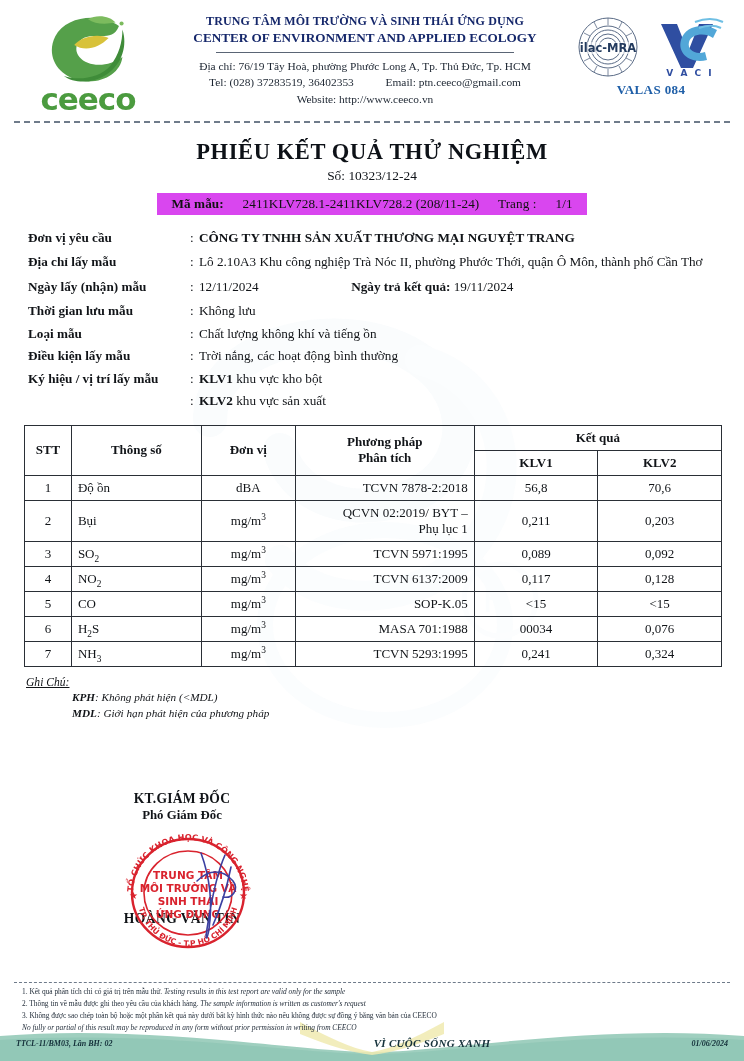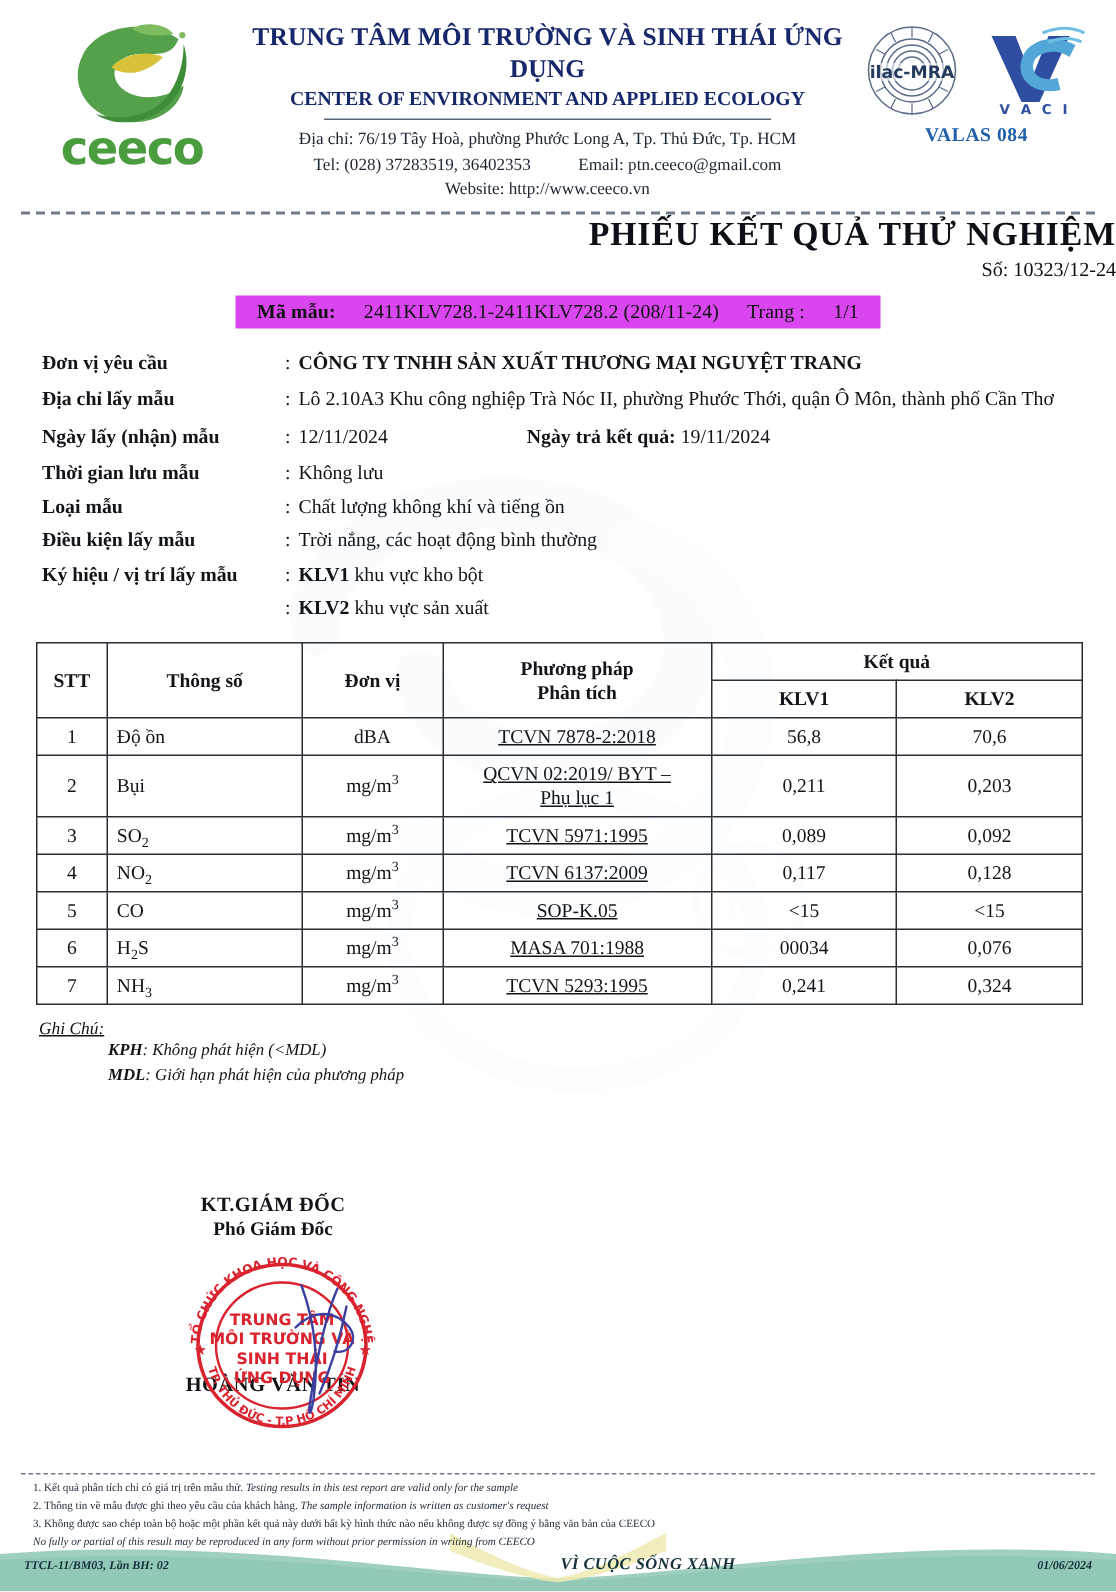--- a/index.html
+++ b/index.html
@@ -44,21 +44,21 @@
     letter-spacing: -1px;
     text-align: center;
     line-height: 1;
     margin-top: -4px;
   }
 
   .header-center { flex: 1; text-align: center; padding: 6px 4px 0 4px; }
   .org-vn {
     font-family: "Liberation Serif", serif;
     font-weight: 700;
-    font-size: 17px;
+    font-size: 12px;
     color: #16286b;
     letter-spacing: .1px;
     line-height: 1.25;
   }
   .org-en {
     font-family: Liberation Serif, serif;
     font-weight: 700;
     font-size: 13.2px;
     color: #16286b;
     line-height: 1.25;
@@ -93,21 +93,21 @@
 
   .dash-rule {
     margin: 6px 14px 0 14px;
     border-top: 2px dashed #6f7b8a;
     height: 0;
     position: relative;
     z-index: 2;
   }
 
   
-  .title-wrap { text-align: right; margin-top: 0; position: relative; z-index: 2; }
+  .title-wrap { text-align: center; margin-top: 16px; position: relative; z-index: 2; }
   .doc-title {
     font-family: "Liberation Serif", serif;
     font-weight: 700;
     font-size: 22.5px;
     letter-spacing: .6px;
     color: #0d1117;
   }
   .doc-number { font-size: 13.4px; margin-top: 3px; color: #0d1117; }
 
   .code-bar {
@@ -155,21 +155,21 @@
   }
   table.results th { font-weight: 700; text-align: center; }
   .th-stt { width: 44px; }
   .th-param { width: 122px; }
   .th-unit { width: 88px; }
   .th-method { width: 168px; }
   .col-res { width: 116px; }
   td.c-stt { text-align: center; }
   td.c-param { text-align: left; padding-left: 9px; }
   td.c-unit { text-align: center; }
-  td.c-method { text-align: center; padding-left: 8px; text-decoration: underline; }
+  td.c-method { text-align: right; padding-left: 8px; }
   td.c-res { text-align: center; }
   .r2 { height: 40px; }
 
   
   .notes { margin: 9px 0 0 26px; position: relative; z-index: 2; }
   .notes-title {
     font-style: italic;
     font-size: 11.6px;
     text-decoration: underline;
   }

